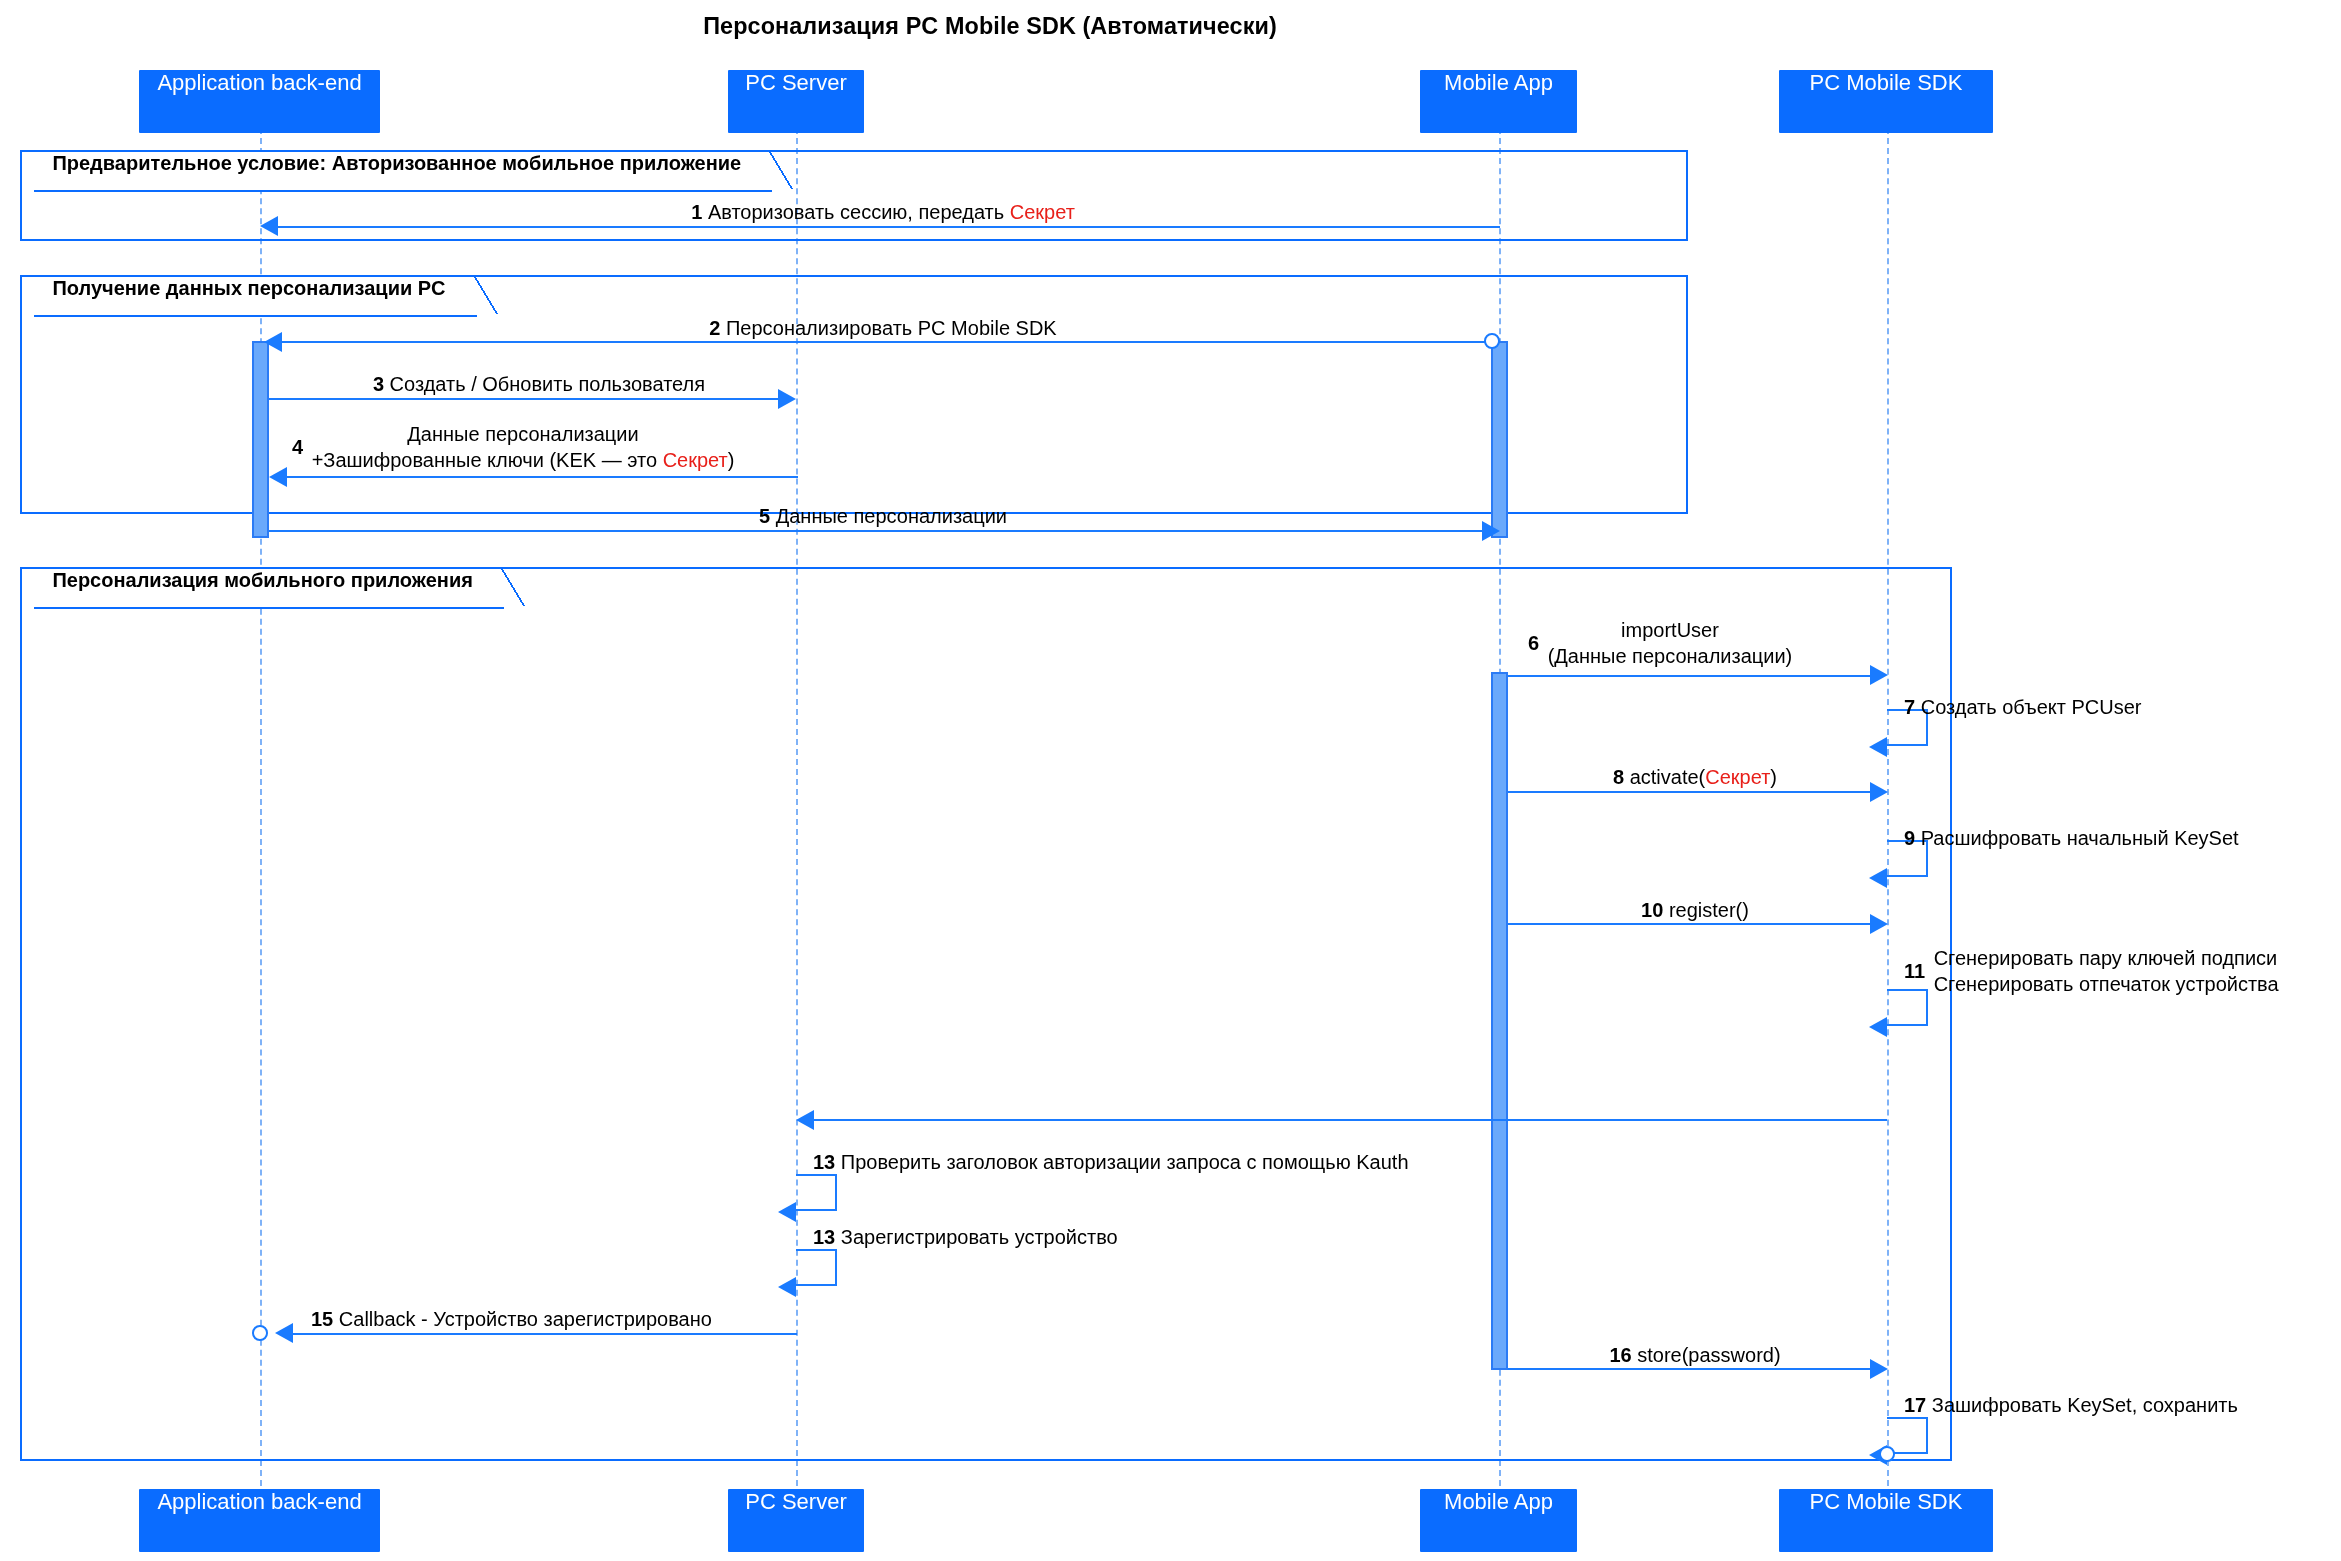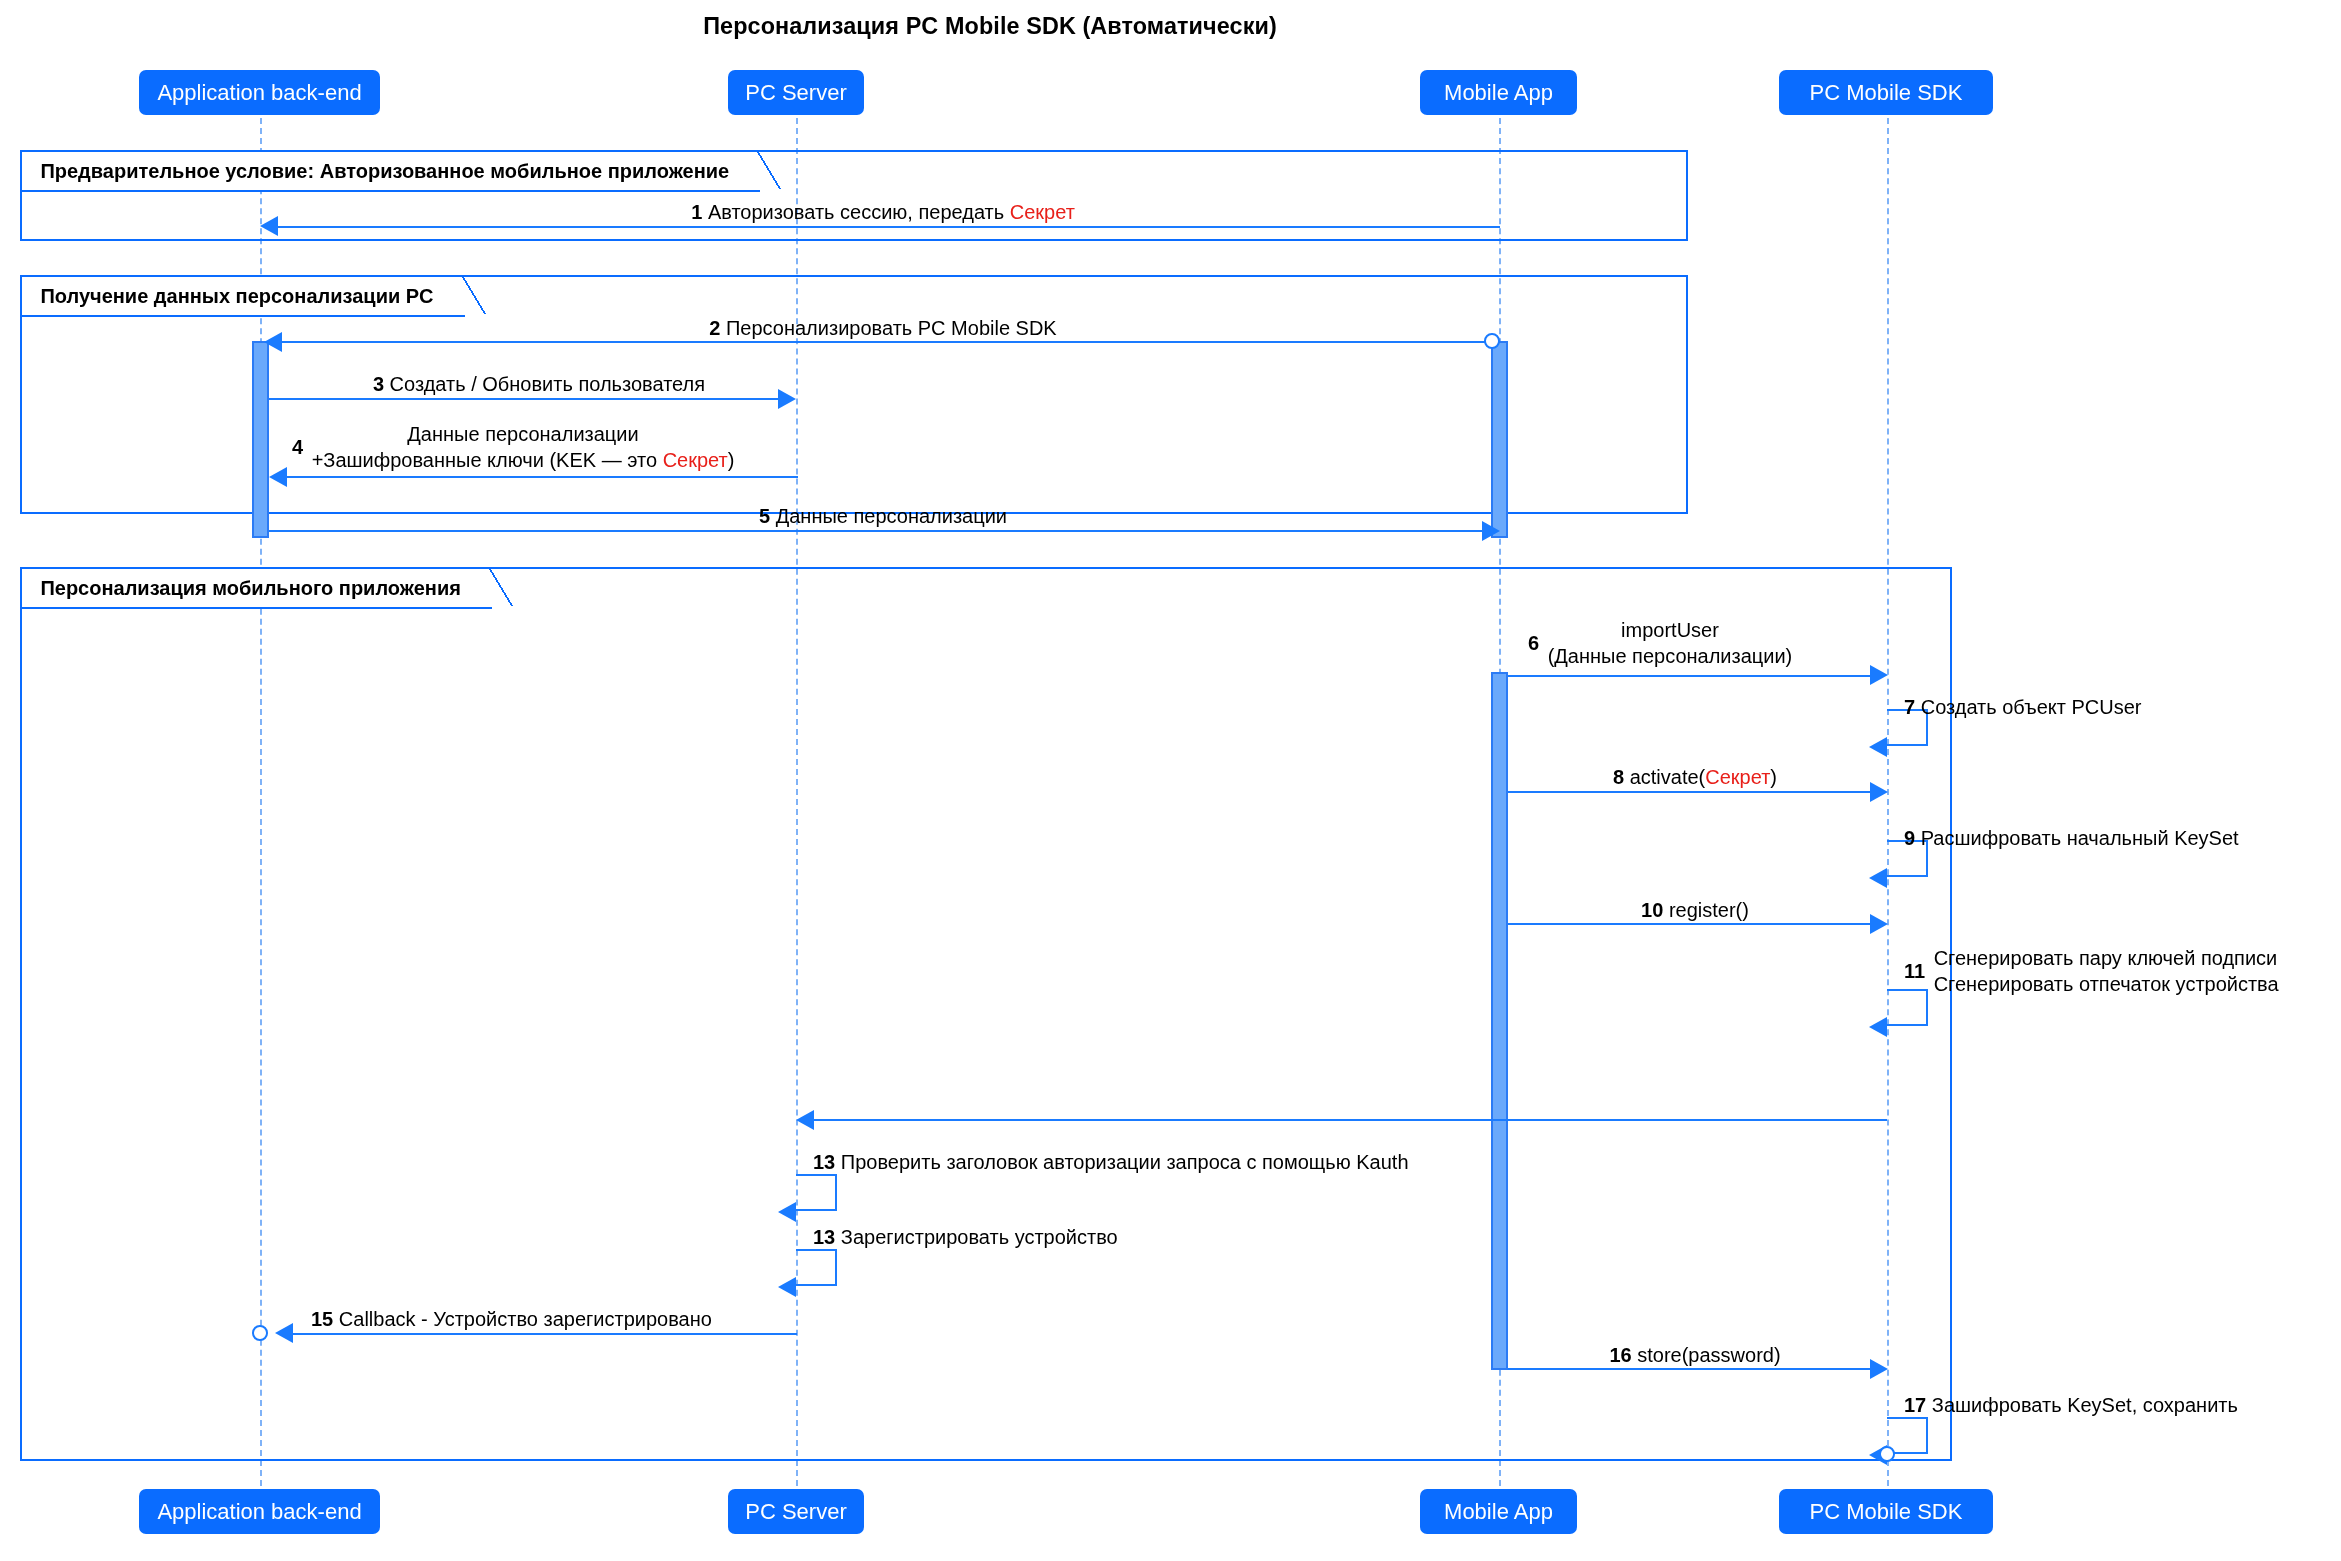--- a/index.html
+++ b/index.html
@@ -23,28 +23,27 @@
     text-align:center;
     font-size:23.4px;
     font-weight:bold;
     letter-spacing:0.1px;
   }
 
   
   .participant{
     position:absolute;
     background:#0a6cff;
-    border-radius:7px;
+    border-radius:1px;
     color:#ffffff;
     font-size:22px;
     display:flex;
-    align-items:center;
     justify-content:center;
     box-sizing:border-box;
-    height:45px;
+    height:63px;
     white-space:nowrap;
   }
 
   
   .lifeline{
     position:absolute;
     width:0;
     border-left:2.1px dashed #7fb2f7;
   }
 
@@ -59,27 +58,26 @@
 
   
   .fragment{
     position:absolute;
     border:2.8px solid #0a6cff;
     box-sizing:border-box;
     background:transparent;
   }
   .fragment-label{
     position:absolute;
-    left:0; top:0;
+    left:12px; top:0;
     height:40px;
     border-right:0;
     border-bottom:2.8px solid #0a6cff;
     box-sizing:border-box;
     display:flex;
-    align-items:center;
     padding-left:18.4px;
     padding-right:31px;
     font-size:20px;
     font-weight:bold;
     white-space:nowrap;
     background:#ffffff;
   }
   .fragment-label::after{
     content:"";
     position:absolute;

